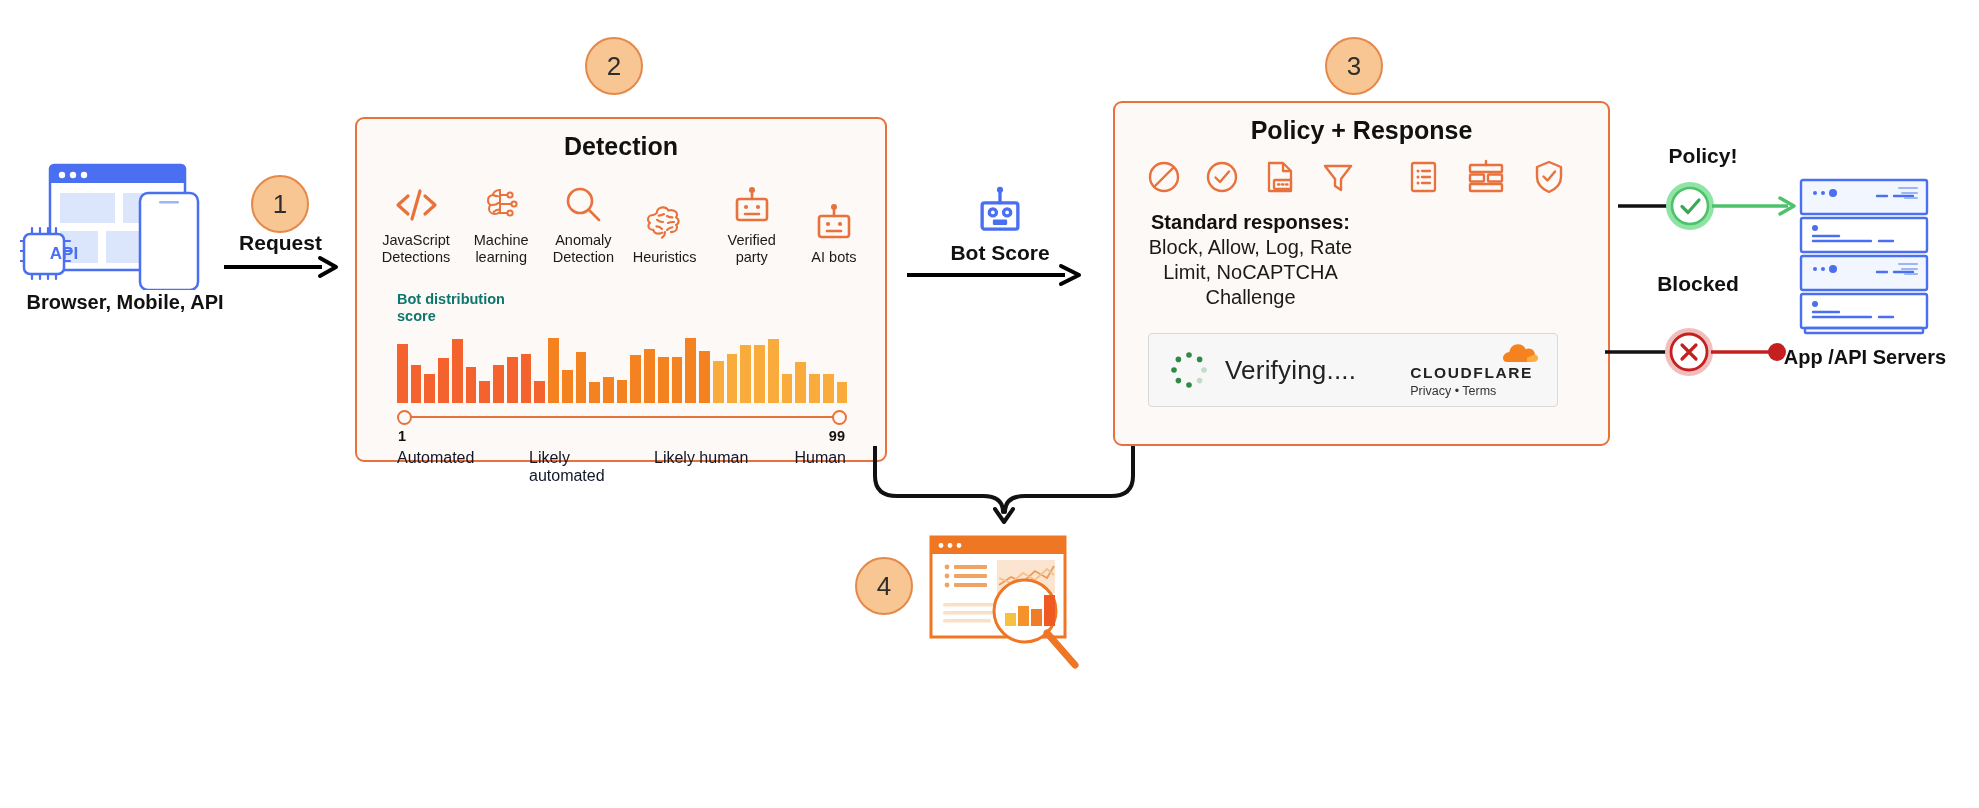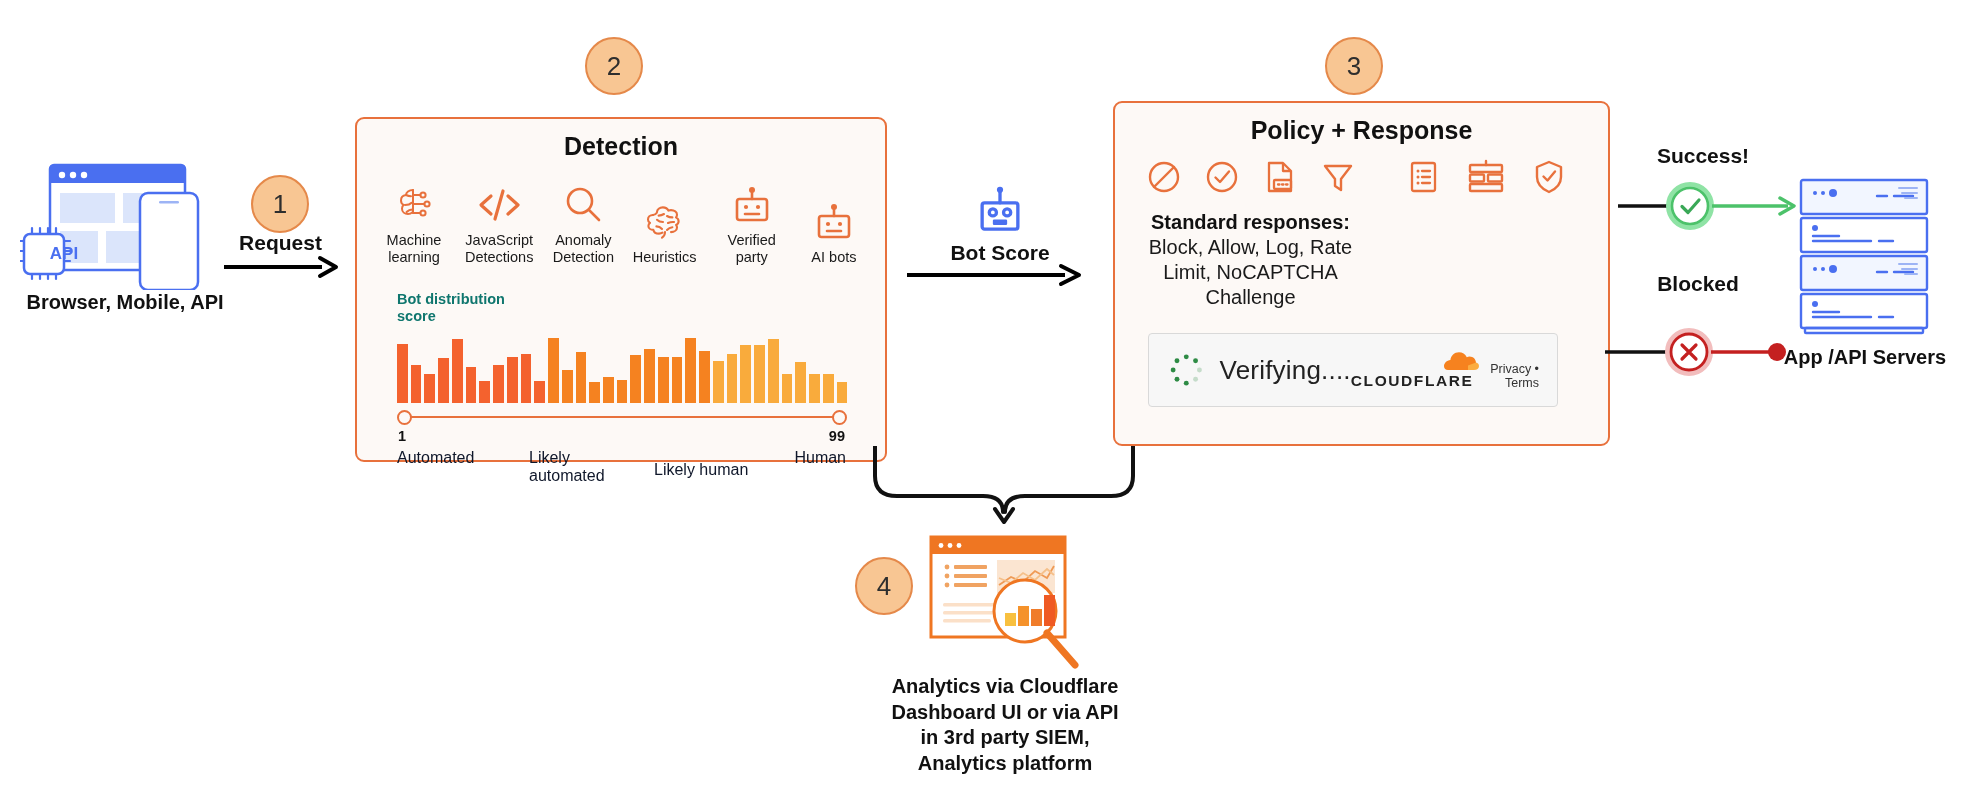--- a/index.html
+++ b/index.html
@@ -134,44 +134,44 @@
     <line x1="2" y1="12" x2="100" y2="12" stroke="#000" stroke-width="4"></line>
     <path d="M98 3 L114 12 L98 21" fill="none" stroke="#000" stroke-width="4" stroke-linecap="round" stroke-linejoin="round"></path>
   </svg>
 
   <div class="abs step-badge" style="left:585px; top:37px;">2</div>
 
   <div class="abs panel" style="left:355px; top:101px; width:532px; height:345px;margin-top:16px;">
     <div class="panel-title" style="margin-top:13px;">Detection</div>
 
     <div class="det-icons" style="margin-top:18px; padding:0 20px; justify-content:space-between;">
+      <div class="det-item" style="width:78px;">
+        <div class="det-ico">
+          <svg width="46" height="42" viewBox="0 0 46 42" fill="none" stroke="#e8713c" stroke-width="3.2" stroke-linecap="round" stroke-linejoin="round">
+            <path d="M15 13 L5 22 L15 31"></path>
+            <path d="M27 8 L19 36"></path>
+            <path d="M32 13 L42 22 L32 31"></path>
+          </svg>
+        </div>
+        <div class="det-lbl">JavaScript Detections</div>
+      </div>
+
       <div class="det-item" style="width:74px;">
         <div class="det-ico">
           <svg width="42" height="42" viewBox="0 0 42 42" fill="none" stroke="#e8713c" stroke-width="2" stroke-linecap="round">
             <path d="M20 7c-4 0-7 2.4-7 5 -3.2.4-5 2.8-5 5.4 0 2 1 3.6 2.6 4.4 -1 1-1.6 2.4-1.6 3.9 0 3 2.6 5.3 6 5.3 1.6 0 3.2-.6 4.2-1.6"></path>
             <path d="M20 7v23"></path>
             <path d="M13 12c1.6.8 3.4 1.2 5 1.2M12 22c2 0 5.2-.7 6.6-2.2M13.6 29c1.4-1.6 4-2.6 6.4-2.6"></path>
             <circle cx="30" cy="12" r="2.6"></circle>
               <circle cx="34" cy="21" r="2.6"></circle>
               <circle cx="30" cy="30" r="2.6"></circle>
             <path d="M20 12h7.4M20 21h11.4M20 30h7.4"></path>
           </svg>
         </div>
         <div class="det-lbl">Machine learning</div>
-      </div>
-
-      <div class="det-item" style="width:78px;">
-        <div class="det-ico">
-          <svg width="46" height="42" viewBox="0 0 46 42" fill="none" stroke="#e8713c" stroke-width="3.2" stroke-linecap="round" stroke-linejoin="round">
-            <path d="M15 13 L5 22 L15 31"></path>
-            <path d="M27 8 L19 36"></path>
-            <path d="M32 13 L42 22 L32 31"></path>
-          </svg>
-        </div>
-        <div class="det-lbl">JavaScript Detections</div>
       </div>
 
       <div class="det-item" style="width:72px;">
         <div class="det-ico">
           <svg width="42" height="42" viewBox="0 0 42 42" fill="none" stroke="#e8713c" stroke-width="2.6" stroke-linecap="round">
             <circle cx="18" cy="18" r="12"></circle>
             <line x1="27" y1="27" x2="37" y2="37"></line>
           </svg>
         </div>
         <div class="det-lbl">Anomaly Detection</div>
@@ -266,21 +266,21 @@
       </div>
       <div style="position:relative; height:18px; margin-top:2px;">
         <div class="abs scale-num" style="left:1px; top:0;">1</div>
         <div class="abs scale-num" style="right:2px; top:0;">99</div>
       </div>
       <div style="position:relative; height:36px; margin-top:3px;">
         <div class="abs scale-lbl" style="left:0px; top:0;">Automated</div>
         <div class="abs scale-lbl" style="left:132px; top:0; width:74px;">
           <span>Likely automated</span>
         </div>
-        <div class="abs scale-lbl" style="left:257px; top:12px; white-space:nowrap;">Likely human</div>
+        <div class="abs scale-lbl" style="left:257px; top:0; white-space:nowrap;">Likely human</div>
         <div class="abs scale-lbl" style="right:1px; top:0; white-space:nowrap;">Human</div>
       </div>
     </div>
   </div>
 
   <div class="abs" style="left:925px; top:185px; width:150px;">
     <div style="display:flex; justify-content:center;">
       <svg width="54" height="50" viewBox="0 0 44 42" fill="none" stroke="#4a6ff0" stroke-width="2.8" stroke-linecap="round">
         <line x1="22" y1="5" x2="22" y2="15"></line>
         <circle cx="22" cy="4" r="2.6" fill="#4a6ff0" stroke="none"></circle>
@@ -362,34 +362,34 @@
         <circle cx="22" cy="7" r="2.8" fill="#2e8b45"></circle>
         <circle cx="32.6" cy="11.4" r="2.8" fill="#2e8b45"></circle>
         <circle cx="37" cy="22" r="2.8" fill="#2e8b45" opacity=".25"></circle>
         <circle cx="32.6" cy="32.6" r="2.8" fill="#2e8b45" opacity=".25"></circle>
         <circle cx="22" cy="37" r="2.8" fill="#2e8b45"></circle>
         <circle cx="11.4" cy="32.6" r="2.8" fill="#2e8b45"></circle>
         <circle cx="7" cy="22" r="2.8" fill="#2e8b45"></circle>
         <circle cx="11.4" cy="11.4" r="2.8" fill="#2e8b45"></circle>
       </svg>
       <div class="cf-verifying" style="margin-left:14px;">Verifying....</div>
-      <div style="margin-left:auto; display:flex; align-items:flex-end;">
+      <div style="margin-left:auto; display:flex; flex-direction:column; align-items:flex-start;">
         <div style="display:flex; align-items:flex-end;">
           <div class="cf-word">CLOUDFLARE</div>
           <svg width="42" height="26" viewBox="0 0 42 26" style="margin-left:-36px; margin-bottom:13px;">
             <path d="M10 19h20c5 0 8-3 8-7 0-3.6-2.8-6.4-6.4-6.4-1 0-2 .2-2.8.6C27.2 3 24.4 1.2 21 1.2c-4.6 0-8.2 3.4-8.6 7.8C8.8 9.4 6 12 6 15.2 6 17.4 7.6 19 10 19z" fill="#f6821f"></path>
             <path d="M30 19h6c3 0 5-1.6 5-4 0-1.8-1.2-3.2-3-3.6l-8 3.2z" fill="#fbad41"></path>
           </svg>
         </div>
         <div class="cf-terms">Privacy • Terms</div>
       </div>
     </div>
   </div>
 
-  <div class="abs outcome-lbl" style="left:1618px; top:144px; width:170px;">Success!</div>
+  <div class="abs outcome-lbl" style="left:1618px; top:144px; width:170px;">Policy!</div>
   <svg class="abs" style="left:1618px; top:180px;" width="185" height="52">
     <line x1="0" y1="26" x2="50" y2="26" stroke="#111" stroke-width="3.5"></line>
     <circle cx="72" cy="26" r="21" fill="none" stroke="#8fe3a5" stroke-width="6"></circle>
     <circle cx="72" cy="26" r="18" fill="none" stroke="#4cc26a" stroke-width="2.6"></circle>
     <path d="M64 26.5 L70 32.5 L81 20" fill="none" stroke="#3aa857" stroke-width="3.2" stroke-linecap="round" stroke-linejoin="round"></path>
     <line x1="94" y1="26" x2="170" y2="26" stroke="#4cc26a" stroke-width="3.5"></line>
     <path d="M162 18 L176 26 L162 34" fill="none" stroke="#4cc26a" stroke-width="3.5" stroke-linecap="round" stroke-linejoin="round"></path>
   </svg>
 
   <div class="abs outcome-lbl" style="left:1613px; top:272px; width:170px;">Blocked</div>
@@ -482,20 +482,14 @@
 
       <circle cx="100" cy="78" r="31" fill="#ffffff" stroke="#ef7622" stroke-width="3"></circle>
       <rect x="80" y="80" width="11" height="13" fill="#f8c03f"></rect>
       <rect x="93" y="73" width="11" height="20" fill="#f5922b"></rect>
       <rect x="106" y="76" width="11" height="17" fill="#f07c2a"></rect>
       <rect x="119" y="62" width="11" height="31" fill="#ef5a23"></rect>
       <line x1="122" y1="100" x2="150" y2="132" stroke="#ef7622" stroke-width="7" stroke-linecap="round"></line>
     </svg>
   </div>
 
-  <div class="abs caption-bold" style="left:880px; top:674px; width:250px; font-size:20px;">
-    <span>Analytics via Cloudflare</span><br>
-    <span>Dashboard UI or via API</span><br>
-    <span>in 3rd party SIEM,</span><br>
-    <span>Analytics platform</span>
-  </div>
 
 </div>
 
 </body></html>

